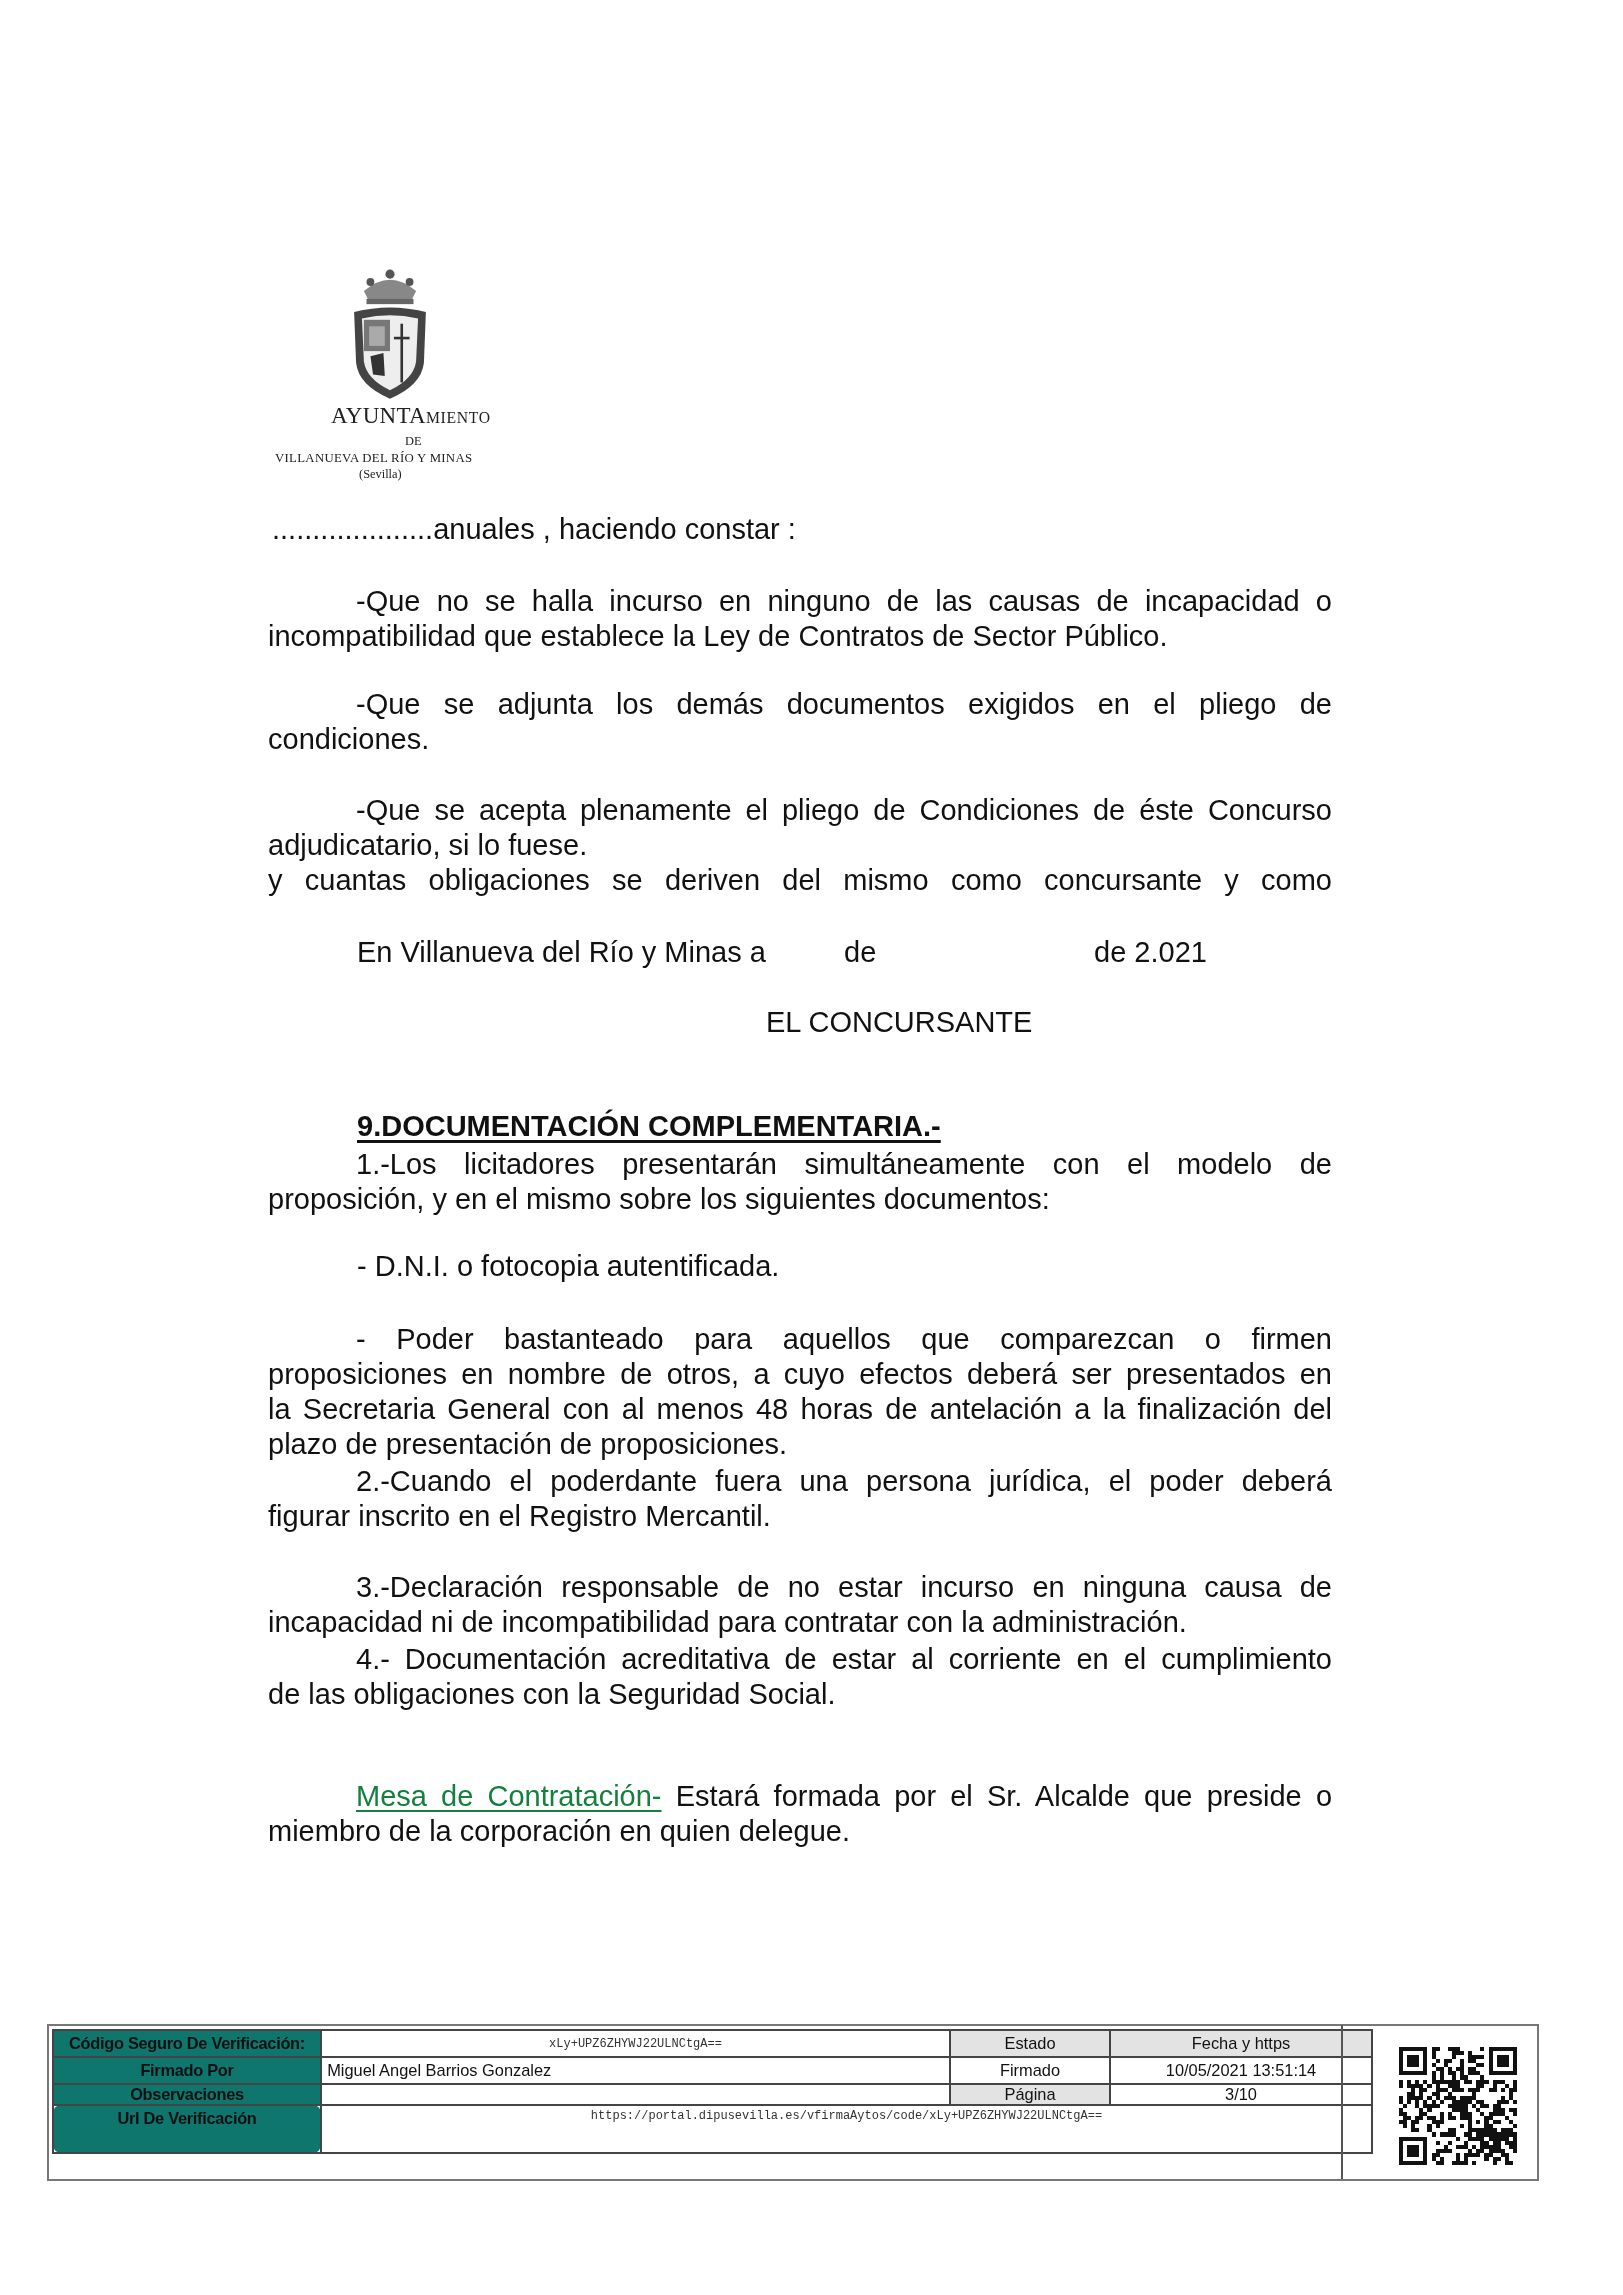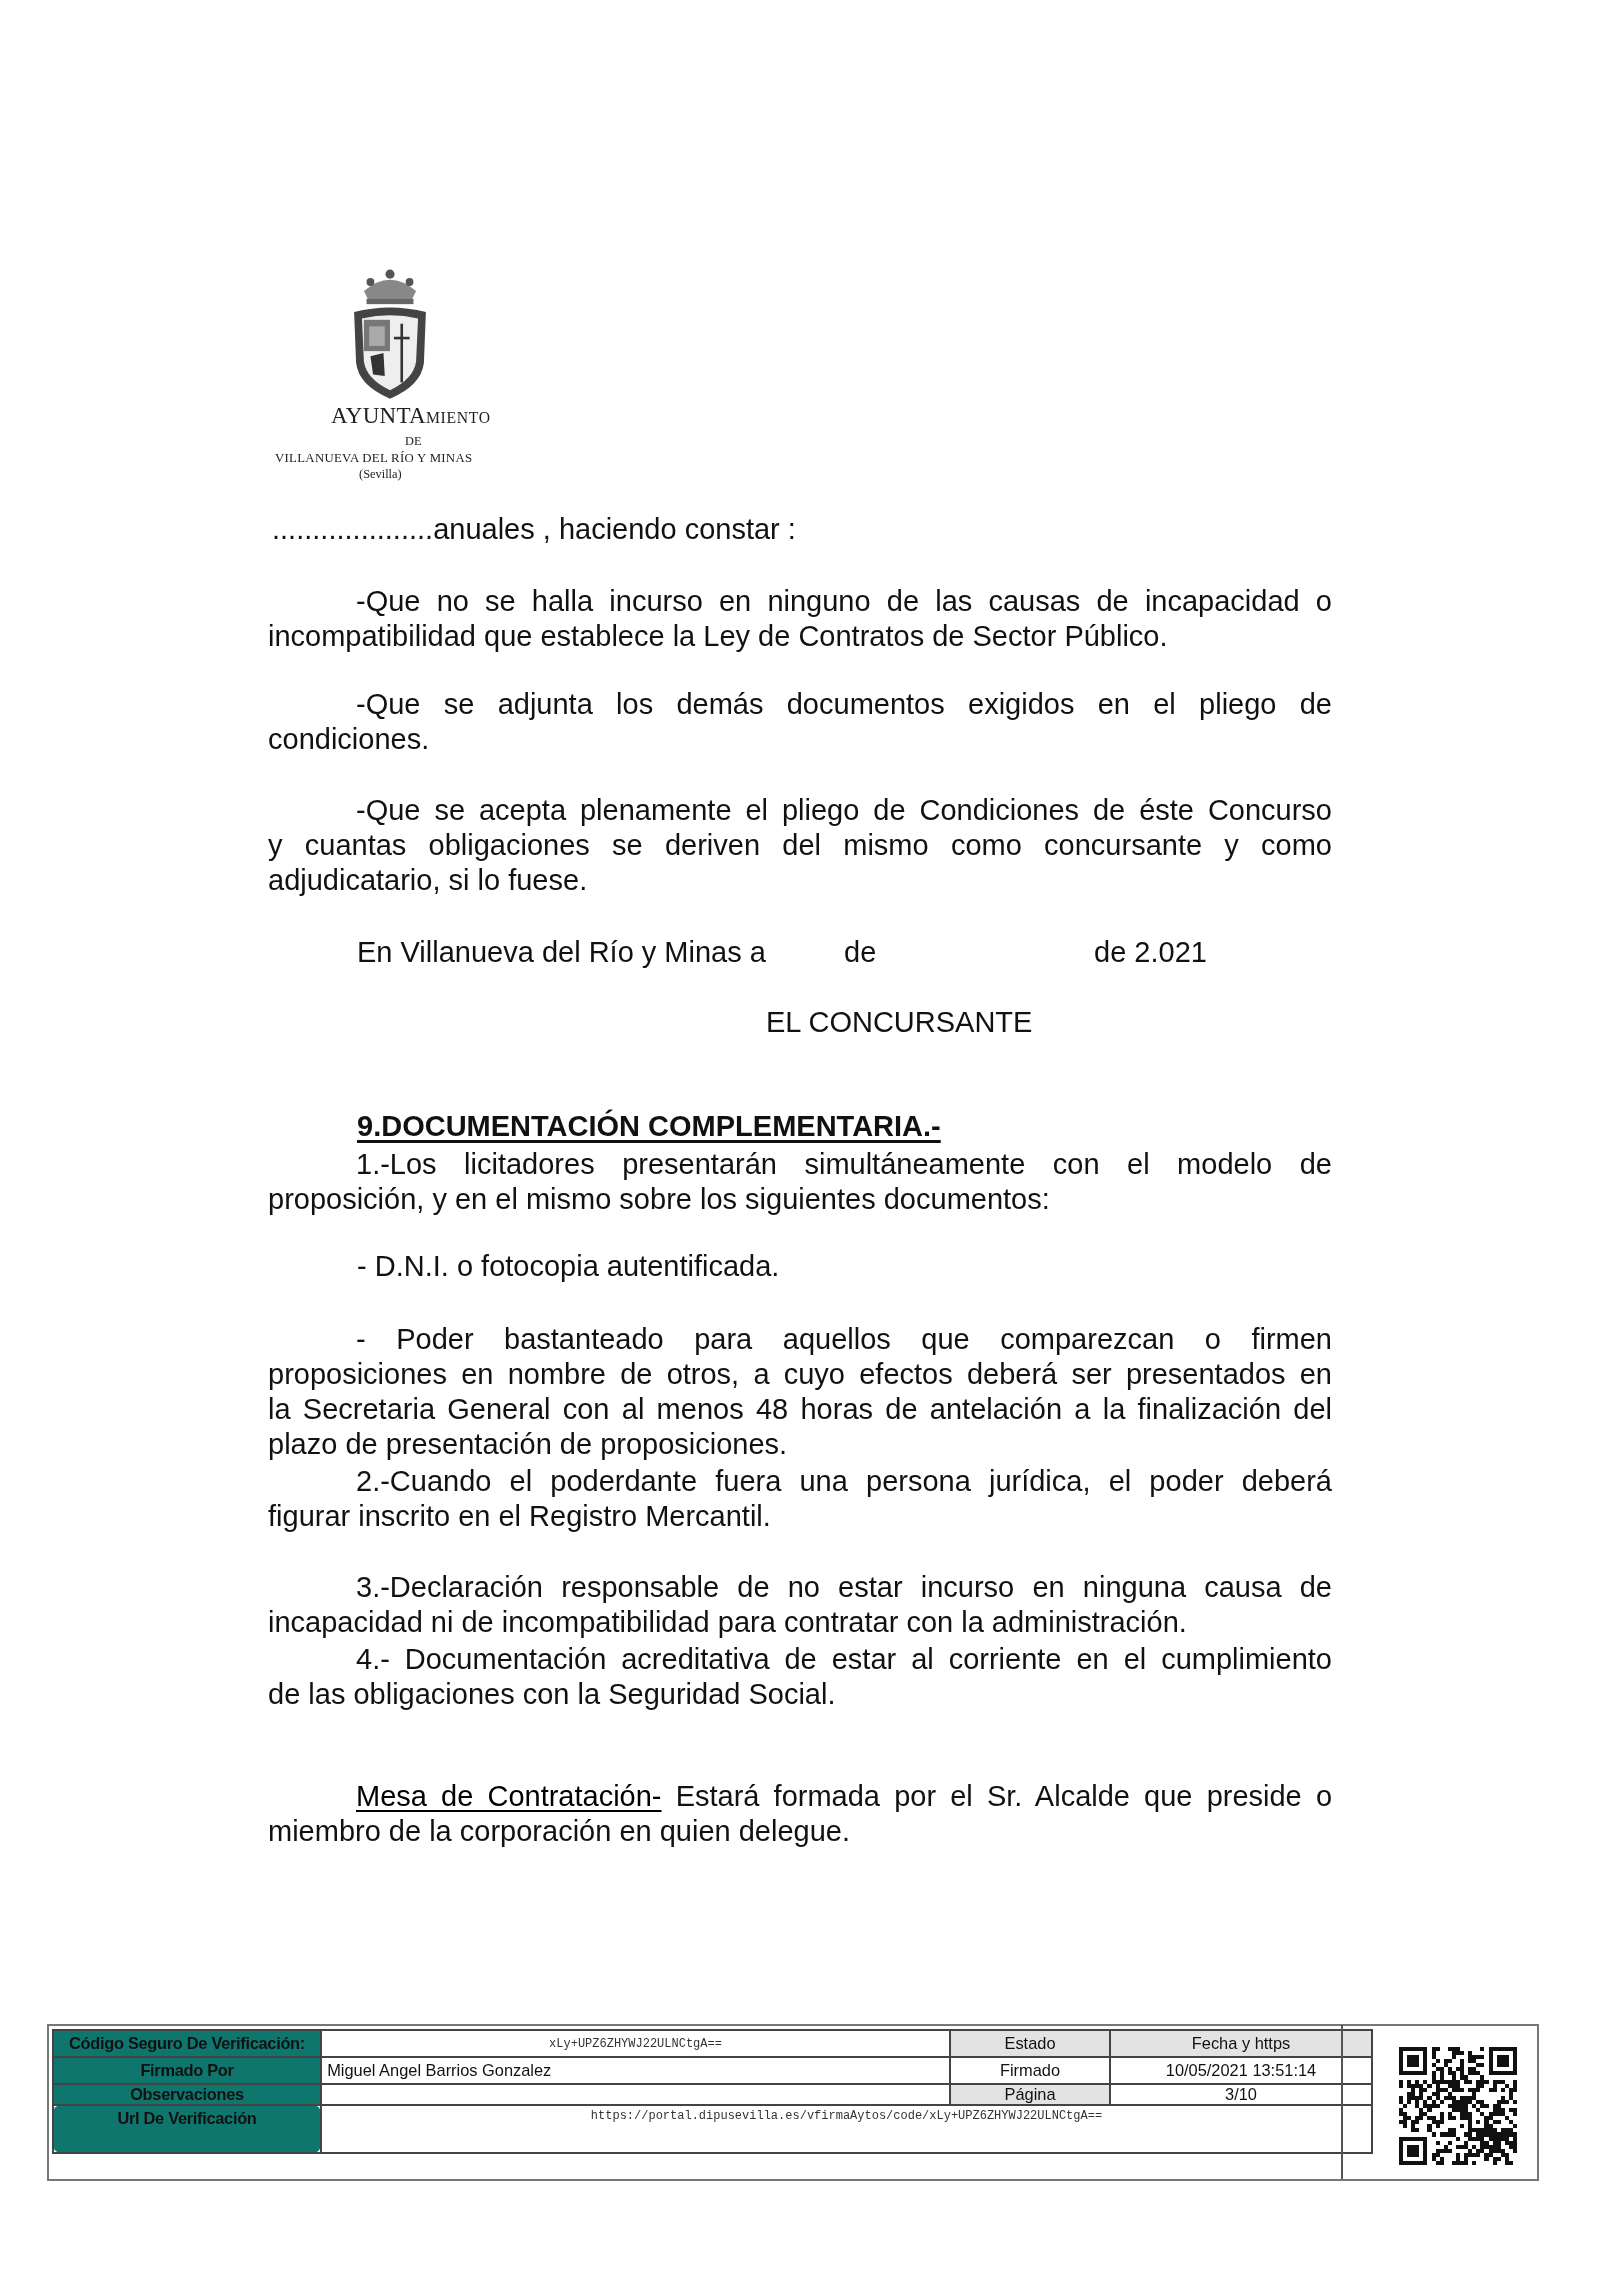--- a/index.html
+++ b/index.html
@@ -13,21 +13,21 @@
   .lh-main .sc { font-size: 15.7px; letter-spacing: 0.7px; }
   .lh-de { left: 405px; top: 434px; font-size: 12.4px; }
   .lh-villa { left: 275px; top: 451px; font-size: 12.8px; letter-spacing: 0.3px; }
   .lh-sev { left: 359px; top: 467px; font-size: 12.4px; }
 
   
   .txt { position: absolute; font-family: "Liberation Sans", "DejaVu Sans", sans-serif; font-size: 29px; line-height: 35px; color: #111; }
   .para { left: 268px; width: 1064px; text-align: justify; text-align-last: left; }
   .line { white-space: nowrap; }
   .heading { font-weight: bold; text-decoration: underline; text-underline-offset: 3.9px; text-decoration-thickness: 2.6px; }
-  .ul { text-decoration: underline; text-underline-offset: 3.9px; text-decoration-thickness: 2px; color: #000000; }
+  .ul { text-decoration: underline; text-underline-offset: 3.9px; text-decoration-thickness: 2px; color: #15803d; }
 
   
   .vt-wrap { position: absolute; left: 47px; top: 2024px; width: 1492px; height: 157px; border: 2px solid #777; box-sizing: border-box; }
   .vt { position: absolute; left: 5.2px; top: 5.2px; width: 1321px; border-collapse: collapse; font-family: "Liberation Sans", "DejaVu Sans", sans-serif; font-size: 16.4px; color: #111; }
   .vt td { border: 2px solid #444; height: 27px; padding: 0 5.2px; box-sizing: border-box; vertical-align: middle; }
   .vt .lbl { background: #0f766e; text-align: center; font-weight: bold; width: 268px; letter-spacing: -0.3px; }
   .vt .lbl-s { background: #e3e3e3; text-align: center; width: 160px; }
   .vt .val-c { text-align: center; }
   .vt .mono { font-family: "Liberation Mono", "DejaVu Sans Mono", monospace; font-size: 12px; color: #333; text-align: center; }
   .vt .tall { height: 48px; vertical-align: top; padding-top: 2.6px; border-radius: 8px; }
@@ -67,22 +67,22 @@
     <div class="line">incompatibilidad que establece la Ley  de Contratos de Sector Público.</div>
   </div>
 
   <div class="txt para" style="top:687px;">
     <div class="line" style="padding-left:88px; text-align-last:justify;">-Que se adjunta los demás documentos exigidos en el pliego de</div>
     <div class="line">condiciones.</div>
   </div>
 
   <div class="txt para" style="top:793px;">
     <div class="line" style="padding-left:88px; text-align-last:justify;">-Que se acepta plenamente el pliego de Condiciones de éste Concurso</div>
+    <div class="line">adjudicatario, si lo fuese.</div>
     <div class="line" style="text-align-last:justify;">y cuantas obligaciones se deriven del mismo como concursante y como</div>
-    <div class="line">adjudicatario, si lo fuese.</div>
   </div>
 
   <div class="txt line" style="left:357px; top:935px;">En Villanueva del Río y Minas a</div>
   <div class="txt line" style="left:844px; top:935px;">de</div>
   <div class="txt line" style="left:1094px; top:935px;">de 2.021</div>
 
   <div class="txt line" style="left:766px; top:1005px;">EL CONCURSANTE</div>
 
   <div class="txt line heading" style="left:357px; top:1109px;">9.DOCUMENTACIÓN COMPLEMENTARIA.-</div>
 

